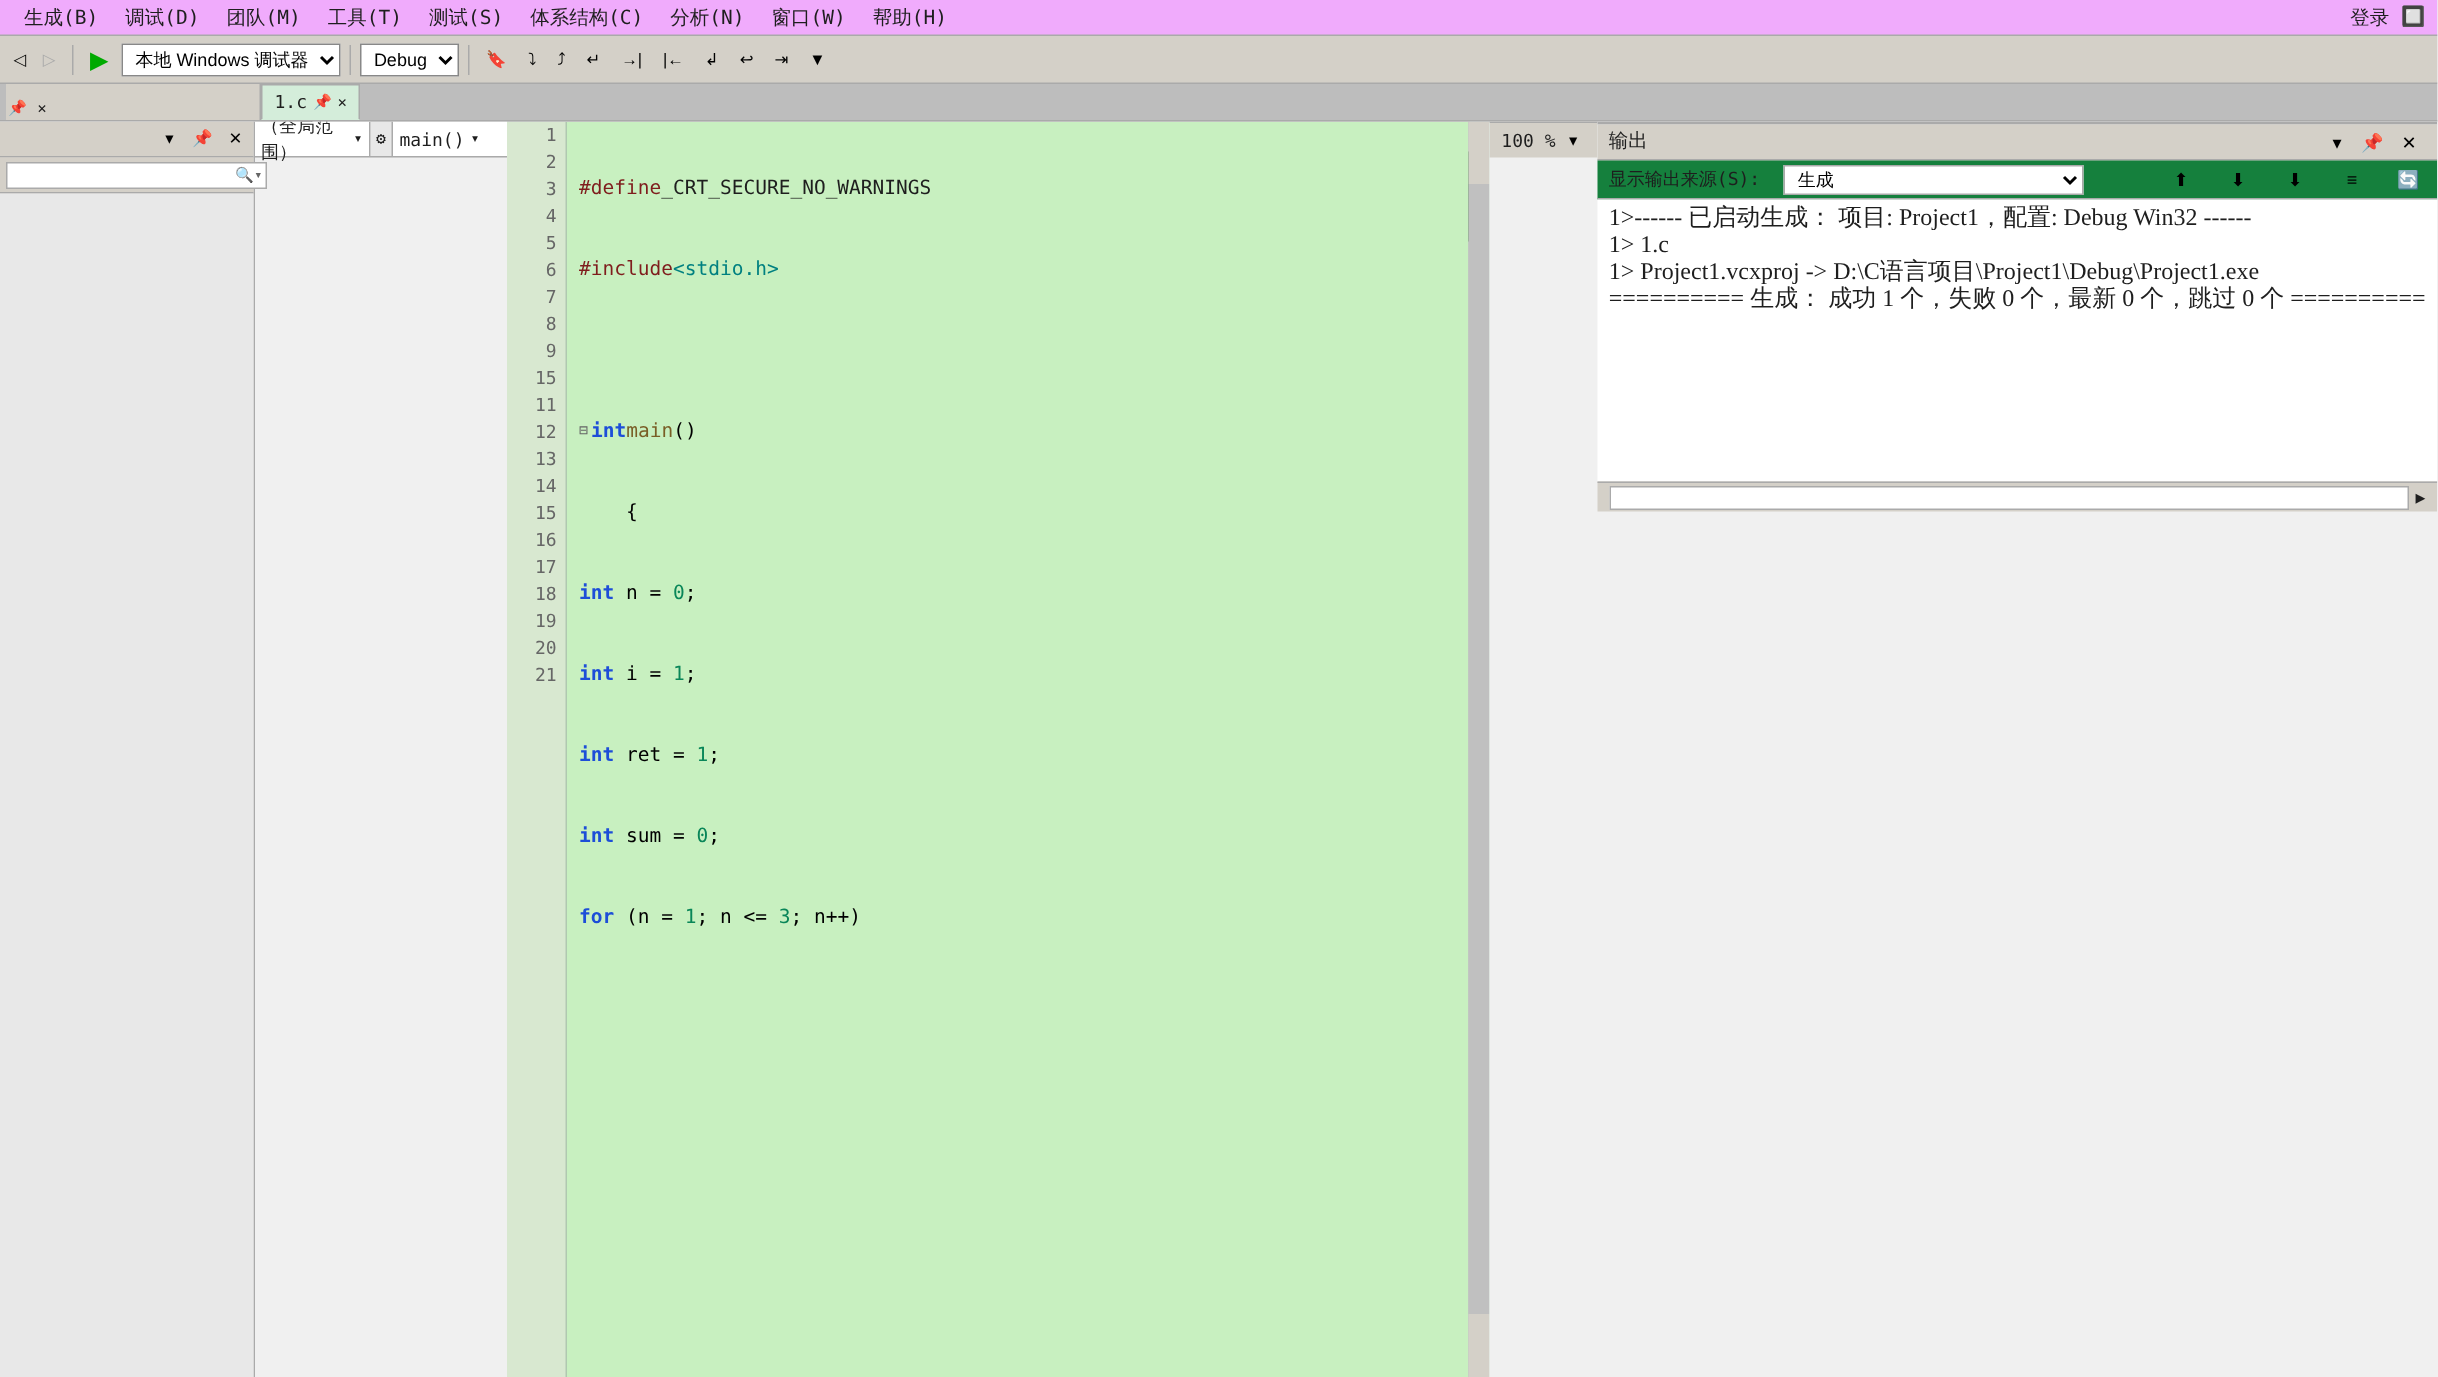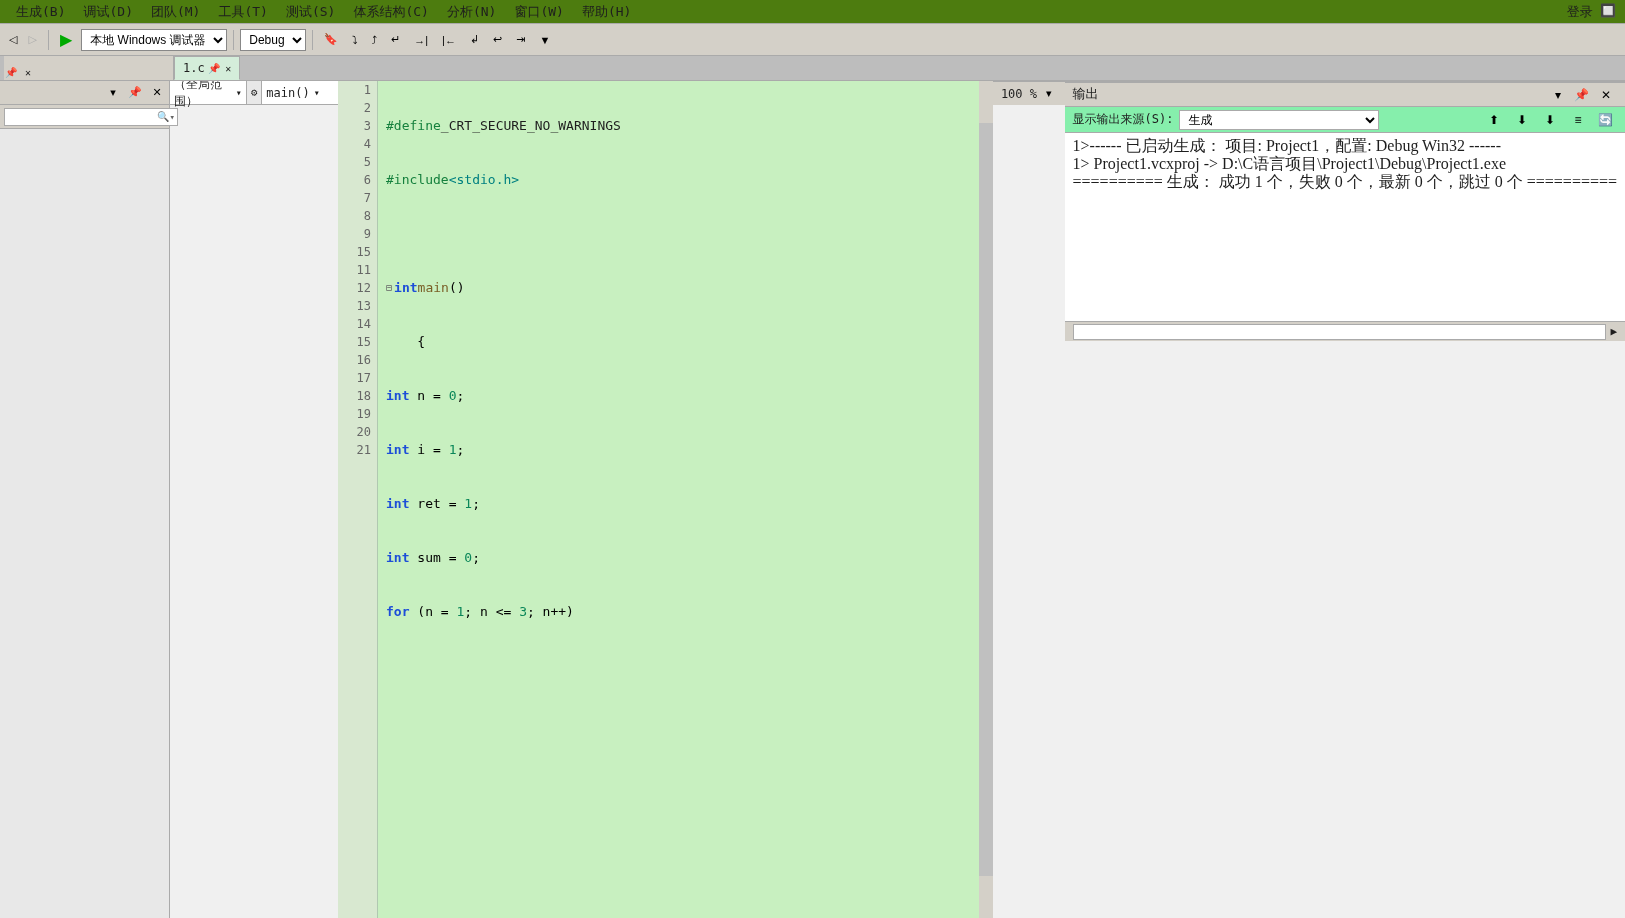--- a/index.html
+++ b/index.html
@@ -1,19 +1,19 @@
 <!DOCTYPE html>
 <html><head>
   <meta charset="utf-8">
   <style>
     * { margin: 0; padding: 0; box-sizing: border-box; }
     body { font-family: 'Consolas', 'Microsoft YaHei', monospace; font-size: 13px; background: #f0f0f0; color: #1e1e1e; height: 918px; overflow: hidden; display: flex; flex-direction: column; }
 
     
-    .menu-bar { background: #4d7c0f; border-bottom: 1px solid #aaa; display: flex; align-items: center; justify-content: space-between; padding: 2px 8px; height: 24px; font-size: 13px; }
+    .menu-bar { background: #f0abfc; border-bottom: 1px solid #aaa; display: flex; align-items: center; justify-content: space-between; padding: 2px 8px; height: 24px; font-size: 13px; }
     .menu-bar-left { display: flex; gap: 2px; }
     .menu-item { padding: 1px 8px; cursor: pointer; }
     .menu-bar-right { display: flex; gap: 8px; font-size: 13px; }
 
     
     .toolbar { background: #d4d0c8; border-bottom: 1px solid #aaa; display: flex; align-items: center; padding: 2px 4px; height: 32px; gap: 4px; }
     .toolbar-btn { background: none; border: 1px solid transparent; padding: 2px 4px; cursor: pointer; font-size: 11px; display: flex; align-items: center; gap: 2px; }
     .toolbar-separator { width: 1px; height: 20px; background: #aaa; margin: 0 2px; }
     .toolbar-dropdown { background: #fff; border: 1px solid #888; padding: 1px 4px; font-size: 12px; height: 22px; }
     .play-btn { color: #00aa00; font-size: 16px; }
@@ -33,38 +33,38 @@
 
     
     .code-editor { flex: 1; background: #c8f0c0; overflow: auto; display: flex; position: relative; }
     .line-numbers { background: #d8e8d0; width: 40px; min-width: 40px; text-align: right; padding: 0 6px; color: #666; font-size: 12px; line-height: 18px; user-select: none; border-right: 1px solid #b0c8b0; }
     .line-number { height: 18px; display: flex; align-items: center; justify-content: flex-end; }
     .code-content { flex: 1; padding: 0 8px; font-size: 13px; line-height: 18px; white-space: pre; color: #000; }
     .code-line { height: 18px; display: flex; align-items: center; }
 
     
     .kw { color: #1d4ed8; font-weight: bold; }
-    .pp { color: #15803d; }
+    .pp { color: #7f1d1d; }
     .inc { color: #008080; }
     .num { color: #098658; }
     .func-name { color: #795e26; }
 
     
     .editor-with-scroll { display: flex; flex: 1; overflow: hidden; }
     .right-margin { width: 14px; background: #d4edda; border-left: 1px solid #aaa; position: relative; }
     .margin-mark { width: 10px; height: 3px; background: #4caf50; position: absolute; right: 2px; }
 
     
     .zoom-bar { background: #d4d0c8; border-top: 1px solid #aaa; height: 24px; display: flex; align-items: center; padding: 0 8px; font-size: 12px; gap: 4px; }
 
     
     .output-panel { background: #f0f0f0; border-top: 2px solid #aaa; display: flex; flex-direction: column; height: 260px; }
     .output-header { background: #d4d0c8; border-bottom: 1px solid #aaa; display: flex; align-items: flex-start; justify-content: space-between; padding: 2px 8px; height: 24px; }
     .output-toolbar { display: flex; align-items: center; gap: 2px; }
-    .output-source-row { background: #86efac; border-bottom: 1px solid #aaa; display: flex; align-items: center; padding: 2px 8px; height: 26px; gap: 6px; font-size: 12px; }
+    .output-source-row { background: #15803d; border-bottom: 1px solid #aaa; display: flex; align-items: center; padding: 2px 8px; height: 26px; gap: 16px; font-size: 12px; }
     .output-source-dropdown { border: 1px solid #aaa; background: #fff; padding: 1px 4px; font-size: 12px; height: 20px; width: 200px; }
     .output-content { flex: 1; background: #fff; padding: 4px 8px; font-size: 16px; line-height: 18px; overflow-y: auto; font-family: Liberation Serif, serif; }
     .output-statusbar { background: #d4d0c8; border-top: 1px solid #aaa; height: 20px; display: flex; align-items: center; padding: 0 8px; font-size: 11px; }
 
     
     .main-area { display: flex; flex: 1; overflow: hidden; }
     .left-panel { width: 170px; min-width: 170px; background: #e8e8e8; border-right: 1px solid #aaa; display: flex; flex-direction: column; }
     .left-panel-toolbar { background: #d4d0c8; border-bottom: 1px solid #aaa; display: flex; align-items: center; padding: 2px; height: 24px; gap: 2px; justify-content: flex-end; }
     .left-search { background: #d4d0c8; border-bottom: 1px solid #aaa; display: flex; align-items: center; padding: 2px 4px; height: 24px; }
     .left-search-input { flex: 1; border: 1px solid #aaa; padding: 1px 4px; font-size: 11px; background: #fff; }
@@ -248,20 +248,21 @@
         </select>
         <div style="flex:1;"></div>
         <button class="output-icon-btn">⬆</button>
         <button class="output-icon-btn">⬇</button>
         <button class="output-icon-btn">⬇</button>
         <button class="output-icon-btn">≡</button>
         <button class="output-icon-btn">🔄</button>
       </div>
       <div class="output-content">
         <div>1&gt;------ 已启动生成：  项目: Project1，配置: Debug Win32 ------</div>
+        <div>1&gt;  1.c</div>
         <div>1&gt;  Project1.vcxproj -&gt; D:\C语言项目\Project1\Debug\Project1.exe</div>
         <div>========== 生成：  成功 1 个，失败 0 个，最新 0 个，跳过 0 个 ==========</div>
       </div>
       <div class="output-statusbar">
         <input type="text" style="flex: 1 1 0%; border: 1px solid rgb(170, 170, 170); height: 16px; font-size: 11px; background: rgb(255, 255, 255);">
         <span style="margin-left:4px; cursor:pointer;">▶</span>
       </div>
     </div>
   </div>
 </div>

